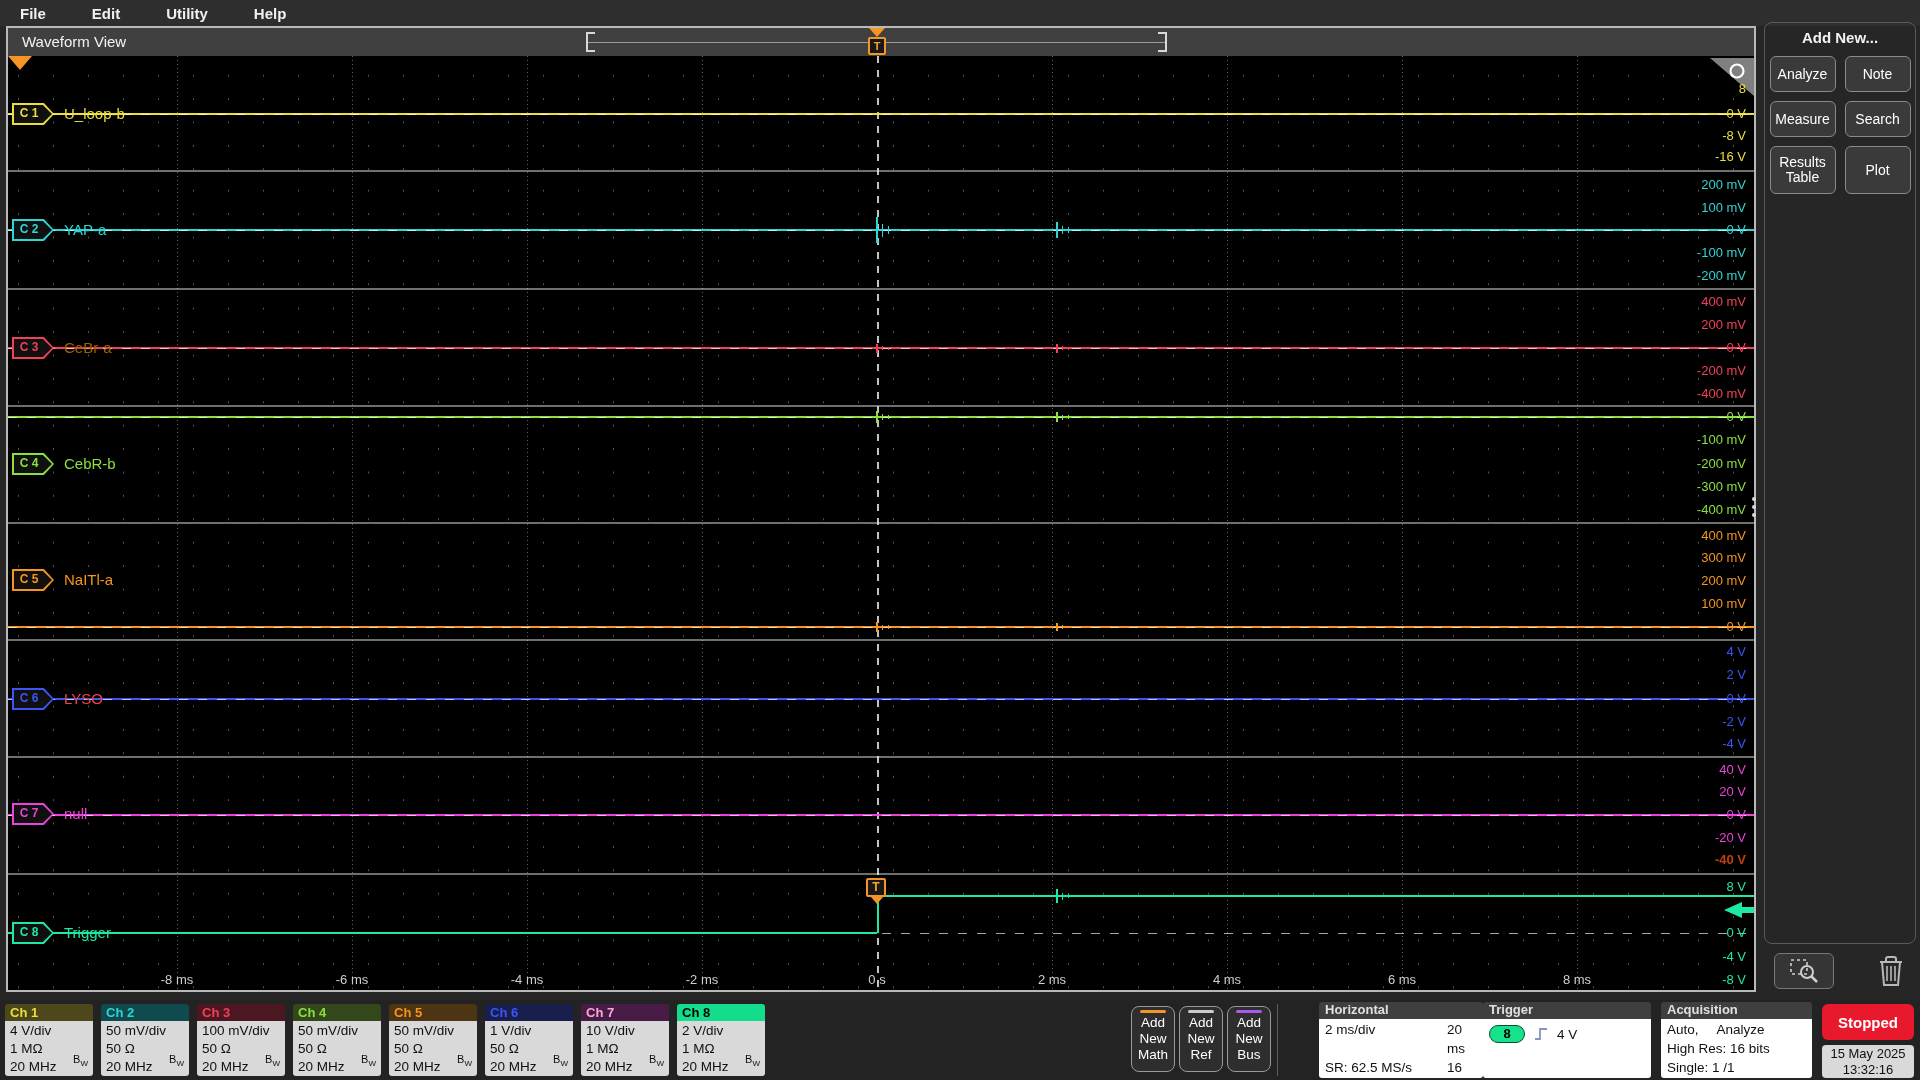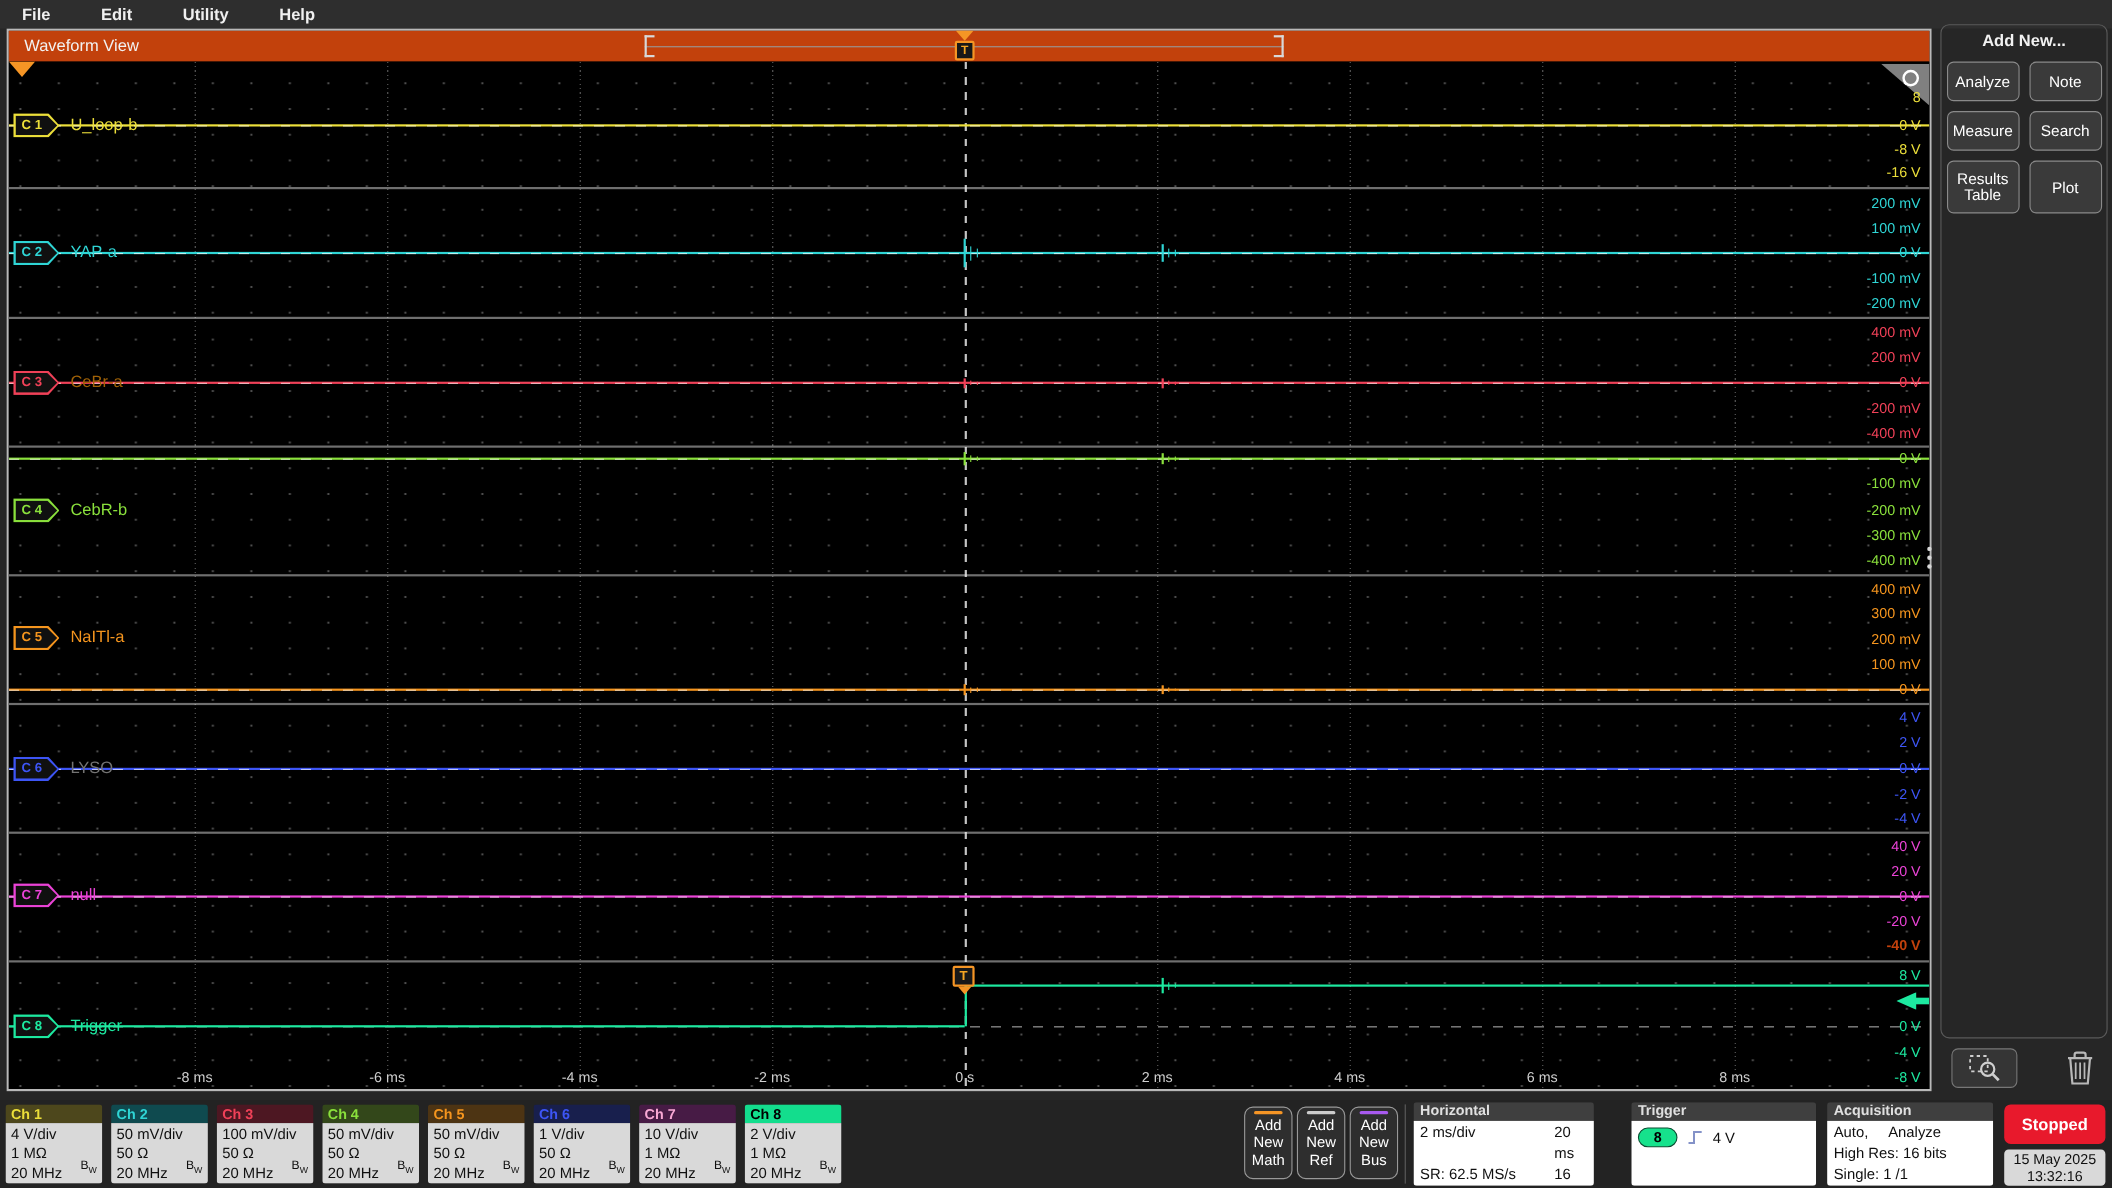--- a/index.html
+++ b/index.html
@@ -8,21 +8,21 @@
   body { position:relative; }
 
   
   .menubar { position:absolute; left:0; top:0; width:1920px; height:26px; background:#2e2e2e;
              display:flex; align-items:center; padding-left:20px; gap:46px; }
   .menubar span { color:#f0f0f0; font-size:15px; font-weight:600; cursor:default; }
 
   
   .wvc { position:absolute; left:6px; top:26px; width:1750px; height:966px;
          background:#000; border:2px solid #b9b9b9; }
-  .wv-header { position:absolute; left:0; top:0; width:1746px; height:28px; background:#c2410c; }
+  .wv-header { position:absolute; left:0; top:0; width:1746px; height:28px; background:#404040; }
   .wv-title { position:absolute; left:14px; top:5px; color:#f2f2f2; font-size:15px; }
   .ov-line { position:absolute; top:14px; height:1px; background:#9a9a9a; }
   .ov-brk { position:absolute; top:4px; width:9px; height:20px; border:2px solid #d8d8d8; }
   .ov-brk.l { border-right:none; } .ov-brk.r { border-left:none; }
   .tri-dn { width:0; height:0; border-left:8px solid transparent; border-right:8px solid transparent;
             border-top:9px solid #f59525; position:absolute; }
   .tflag { position:absolute; width:18px; height:18px; border:2px solid #f59525; background:#181818;
            color:#f5a623; font-size:11px; font-weight:bold; text-align:center; line-height:14px; border-radius:2px; }
 
   .plot { position:absolute; left:0; top:28px; width:1746px; height:934px; background:#000; overflow:hidden; }
@@ -231,21 +231,21 @@
       <div class="refdash" style="left:0;top:643px;width:1746px;"></div>
       <div class="tick" style="top:588px;color:#3d55f5;">4 V</div>
       <div class="tick" style="top:611px;color:#3d55f5;">2 V</div>
       <div class="tick" style="top:635px;color:#3d55f5;">0 V</div>
       <div class="tick" style="top:658px;color:#3d55f5;">-2 V</div>
       <div class="tick" style="top:680px;color:#3d55f5;">-4 V</div>
       <div class="chtag" style="top:632px;background:#3d55f5;">
         <div class="inner"></div>
         <div class="txt" style="color: rgb(61, 85, 245);">C 6</div>
       </div>
-      <div class="chname" style="top:634px;color:#737373;">LYSO</div>
+      <div class="chname" style="top:634px;color:#ef4444;">LYSO</div>
       <div class="base" style="left:0;top:758px;width:1746px;background:#eb43d7;"></div>
       <div class="refdash" style="left:0;top:759px;width:1746px;"></div>
       <div class="tick" style="top:706px;color:#eb43d7;">40 V</div>
       <div class="tick" style="top:728px;color:#eb43d7;">20 V</div>
       <div class="tick" style="top:751px;color:#eb43d7;">0 V</div>
       <div class="tick" style="top:774px;color:#eb43d7;">-20 V</div>
       <div class="tick" style="top:796px;color:#c2410c;font-weight:bold;">-40 V</div>
       <div class="chtag" style="top:747px;background:#eb43d7;">
         <div class="inner"></div>
         <div class="txt" style="color: rgb(235, 67, 215);">C 7</div>
@@ -314,21 +314,21 @@
       <path d="M4 8 h22 M10 8 V5 a2 2 0 0 1 2-2 h6 a2 2 0 0 1 2 2 V8" fill="none" stroke="#b8b8b8" stroke-width="2"></path>
       <path d="M6 8 l2 23 h14 l2-23" fill="none" stroke="#b8b8b8" stroke-width="2"></path>
       <path d="M11 12 v15 M15 12 v15 M19 12 v15" stroke="#b8b8b8" stroke-width="1.6"></path>
     </svg>
   </div>
 </div>
 
 <div class="bottombar" id="bottombar">
   <div class="vdiv" style="left:1277px"></div>
 
-  <div class="panel" style="left:1285px;width:164px;">
+  <div class="panel" style="left:1319px;width:164px;">
     <div class="hd">Horizontal</div>
     <div class="bd">
       <div class="hrow">
           <span>2 ms/div</span>
                         <span>20 ms</span>
         </div>
       <div class="hrow">
           <span>SR: 62.5 MS/s</span>
                         <span>16 ns/pt</span>
         </div>

